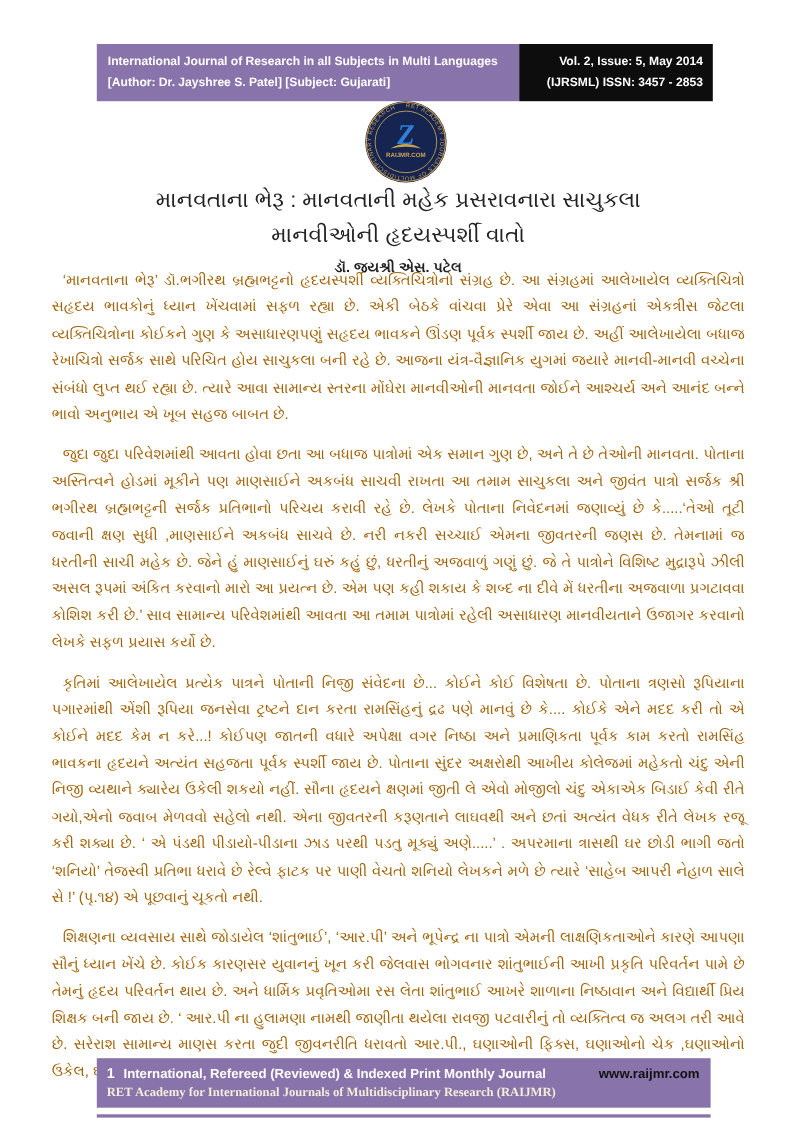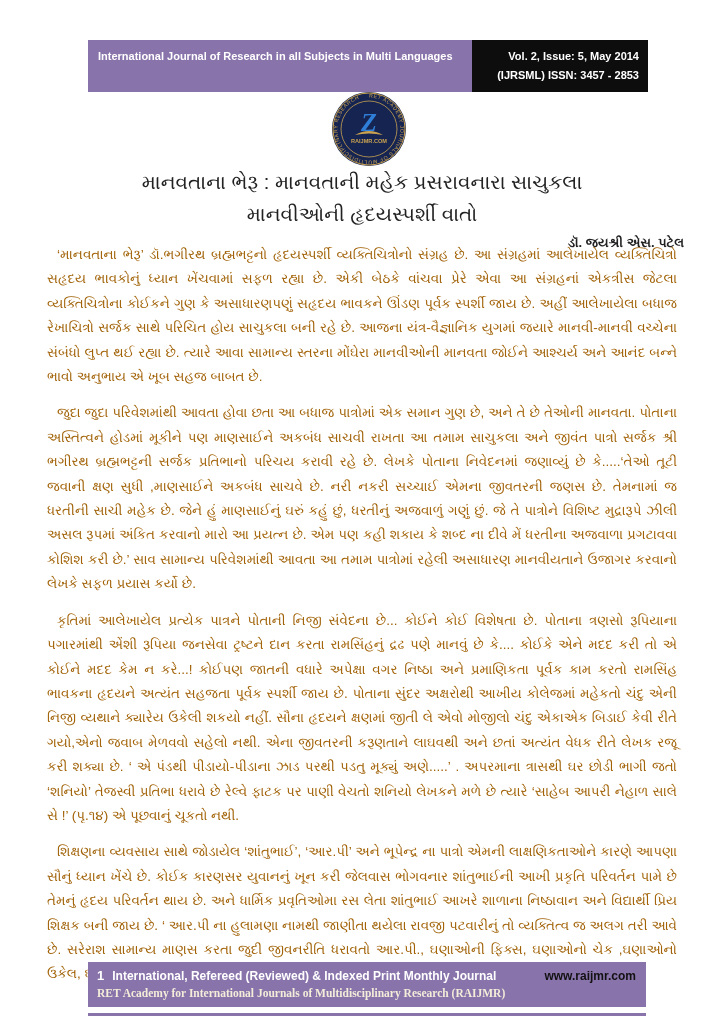--- a/index.html
+++ b/index.html
@@ -54,21 +54,21 @@
   
   .title-block {
     position: absolute;
     left: 40px; top: 166px;
     width: 644px;
     text-align: center;
     color: #222222;
   }
   .title-line1 { font-size: 20px; line-height: 32px; }
   .title-line2 { font-size: 20px; line-height: 32px; }
-  .title-author { font-size: 13px; font-weight: bold; line-height: 22px; margin-top: 2px; text-align: right; }
+  .title-author { font-size: 13px; font-weight: bold; line-height: 22px; margin-top: 2px; }
 
   
   .body-text {
     position: absolute;
     left: 47px; top: 243px;
     width: 630px;
     color: #a16207;
     font-size: 13.5px;
     line-height: 24.4px;
     text-align: justify;
@@ -112,20 +112,21 @@
   }
 </style>
 </head>
 <body>
 
 <div class="page">
 
   <div class="header">
     <div class="header-left">
       <div>International Journal of Research in all Subjects in Multi Languages</div>
+      <div>[Author: Dr.  Jayshree S. Patel] [Subject: Gujarati]</div>
     </div>
     <div class="header-right">
       <div>Vol. 2, Issue: 5, May 2014</div>
       <div>(IJRSML)  ISSN: 3457 - 2853</div>
     </div>
   </div>
 
   <div class="logo">
     <svg width="76" height="76" viewBox="0 0 76 76">
       <circle cx="38" cy="38" r="37" fill="#162452"></circle>

